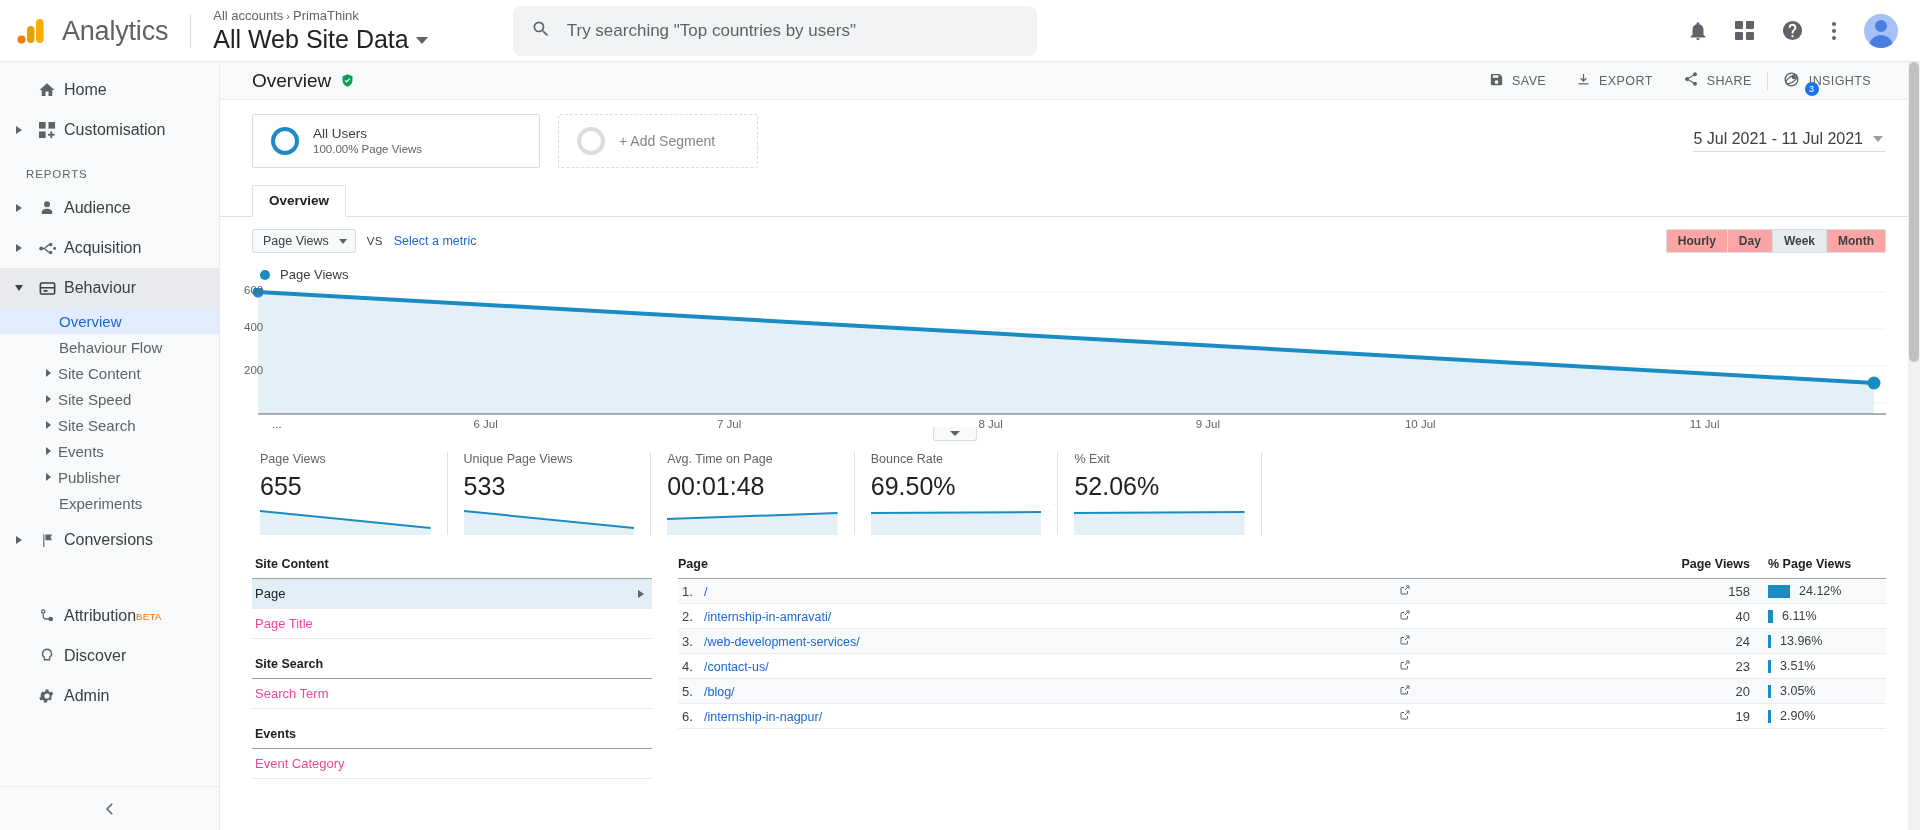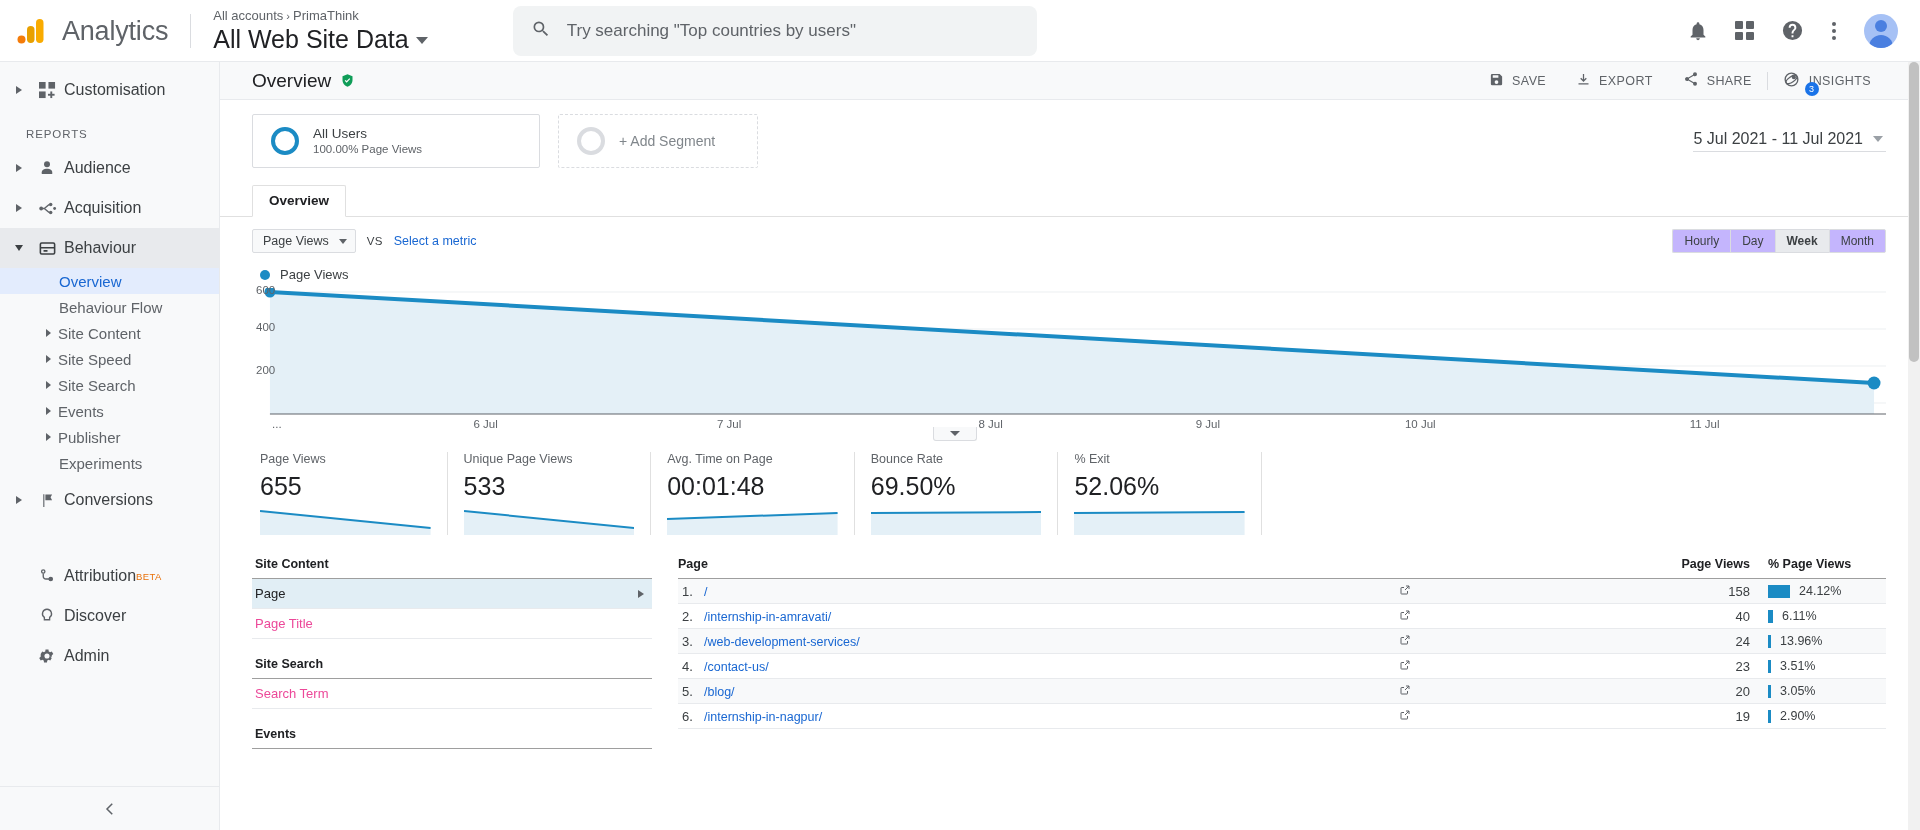--- a/index.html
+++ b/index.html
@@ -191,33 +191,33 @@
     padding: 0 8px 0 10px; font-size: 12.5px; color: #3c4043; cursor: pointer;
   }
   .msel .caret {
     width:0;height:0;border-left:4.5px solid transparent;border-right:4.5px solid transparent;
     border-top:5px solid #5f6368;
   }
   .vs { font-size: 11.5px; color: #3c4043; margin: 0 11px; letter-spacing:.3px;}
   .link { color: #1967d2; font-size: 12.5px; cursor: pointer; }
   .granularity { margin-left: auto; display: flex; }
   .gbtn {
-    border: 1px solid #dadce0; border-right: none; background: #c4b5fd;
+    border: 1px solid #dadce0; border-right: none; background: #fca5a5;
     height: 24px; padding: 0 11px; font-size: 12px; color: #3c4043;
-    display: flex; align-items: center; cursor: pointer;
+    display: flex; align-items: center; cursor: pointer; font-weight: bold;
   }
   .gbtn:first-child { border-radius: 2px 0 0 2px; }
   .gbtn:last-child { border-right: 1px solid #dadce0; border-radius: 0 2px 2px 0; }
   .gbtn.on { background: #e8eaed; font-weight: bold; }
 
   
   .legendrow { display:flex; align-items:center; gap:10px; padding: 14px 0 0 40px; }
   .legend-dot { width: 10px; height: 10px; border-radius: 50%; background: #1b8bc4; }
   .legend-label { font-size: 13px; color: #3c4043; }
-  .chartbox { position: relative; margin: 6px 22px 0 32px; height: 130px; }
+  .chartbox { position: relative; margin: 6px 22px 0 20px; height: 130px; }
   .chartbox svg { display: block; width: 100%; height: 100%; }
   .xlabels {
     display: flex; position: relative; margin: 0 22px 0 32px;
     height: 18px; font-size: 11.5px; color: #5f6368;
   }
   .xlabels span { position: absolute; transform: translateX(-50%); }
   .handle {
     position: absolute; left: 50%; transform: translateX(-50%);
     width: 44px; height: 14px; border: 1px solid #dadce0; border-top: none;
     background: #f8f9fa; border-radius: 0 0 3px 3px;
@@ -341,20 +341,31 @@
         <i></i>
         <i></i>
         <i></i>
       </span>
     <span class="avatar"></span>
   </div>
 </div>
 
 <div class="sidebar">
 
+  <div class="nav-item nopad">
+    <span class="nav-arrow">
+        <i class="tri"></i>
+      </span>
+    <span class="nav-ic">
+      <svg width="18" height="18" viewBox="0 0 24 24" fill="#5f6368">
+          <path d="M10 20v-6h4v6h5v-8h3L12 3 2 12h3v8z"></path>
+        </svg>
+    </span>
+    <span class="nav-label">Home</span>
+  </div>
 
   <div class="nav-item">
     <span class="nav-arrow">
         <i class="tri"></i>
       </span>
     <span class="nav-ic">
       <svg width="17" height="17" viewBox="0 0 18 18" fill="#5f6368">
         <rect x="0" y="0" width="7" height="7"></rect>
           <rect x="10" y="0" width="7" height="7"></rect>
         <rect x="0" y="10" width="7" height="7"></rect>
@@ -692,20 +703,23 @@
       <div class="lp-row">
         <span>Page Title</span>
       </div>
       <div class="lp-spacer"></div>
       <div class="lp-head">Site Search</div>
       <div class="lp-row">
         <span>Search Term</span>
       </div>
       <div class="lp-spacer"></div>
       <div class="lp-head">Events</div>
+      <div class="lp-row">
+        <span>Event Category</span>
+      </div>
     </div>
 
     <div class="rightpanel">
       <table class="tbl">
         <thead>
           <tr>
             <th colspan="3">Page</th>
             <th class="num">Page Views</th>
             <th class="pct">% Page Views</th>
           </tr>

